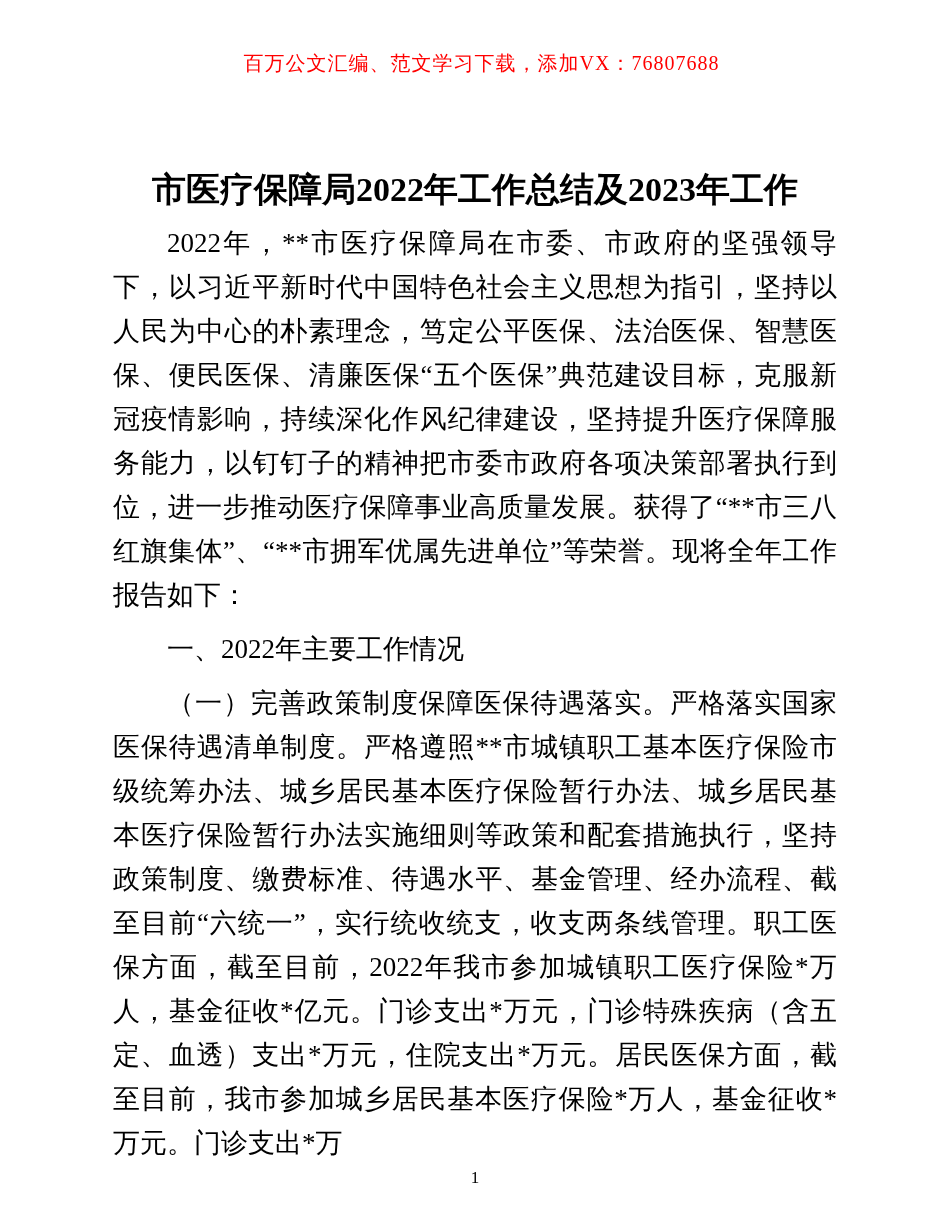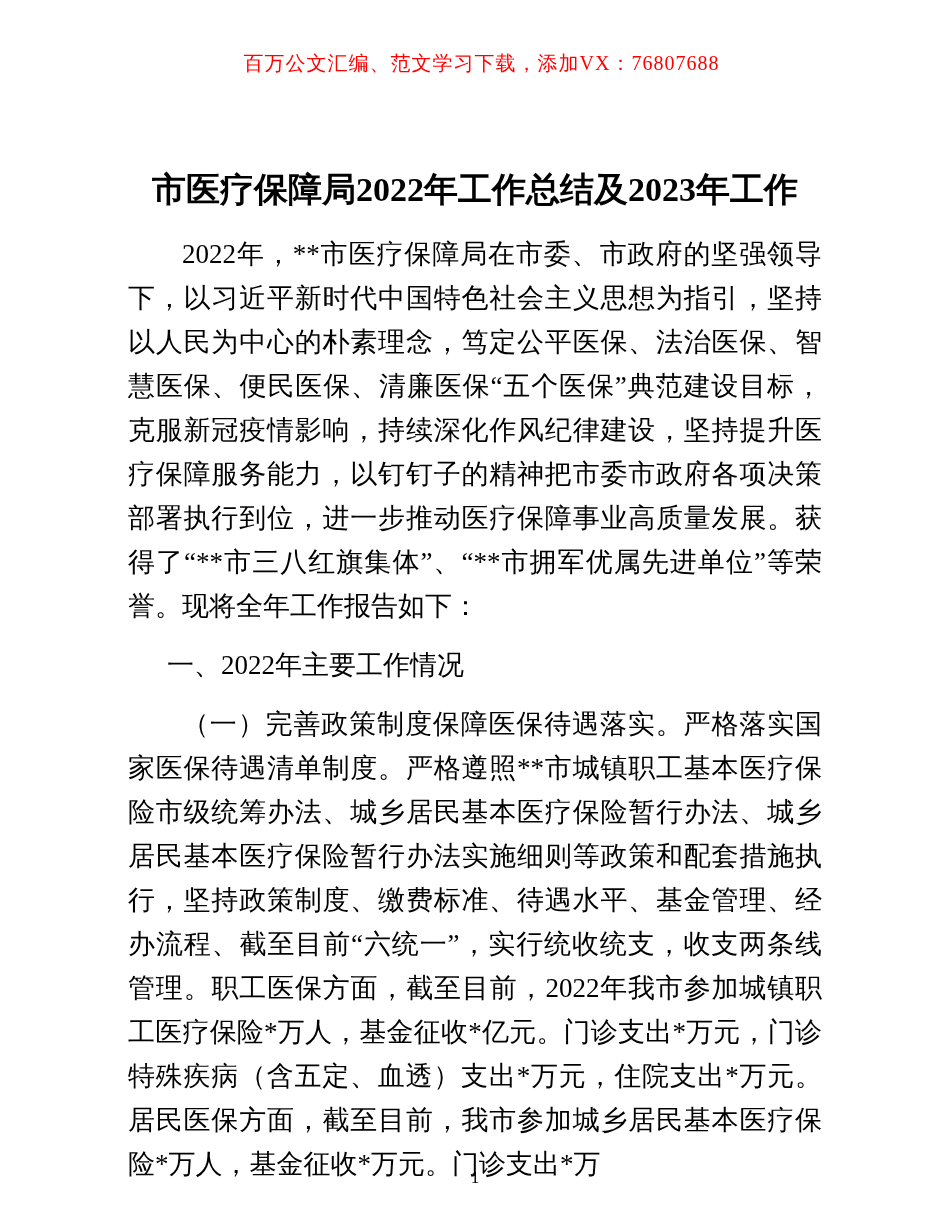--- a/index.html
+++ b/index.html
@@ -40,21 +40,21 @@
     font-size: 34px;
     font-weight: bold;
     line-height: 54px;
     text-align: center;
   }
   .doc-title .title-line {
     display: block;
     text-align: center;
   }
   .para {
-    margin: 15px;
+    margin: 0;
     font-size: 27px;
     line-height: 44px;
     text-align: justify;
     text-justify: inter-ideograph;
     text-indent: 2em;
     word-break: break-all;
   }
   .section-heading {
     margin: 10px 0;
   }

